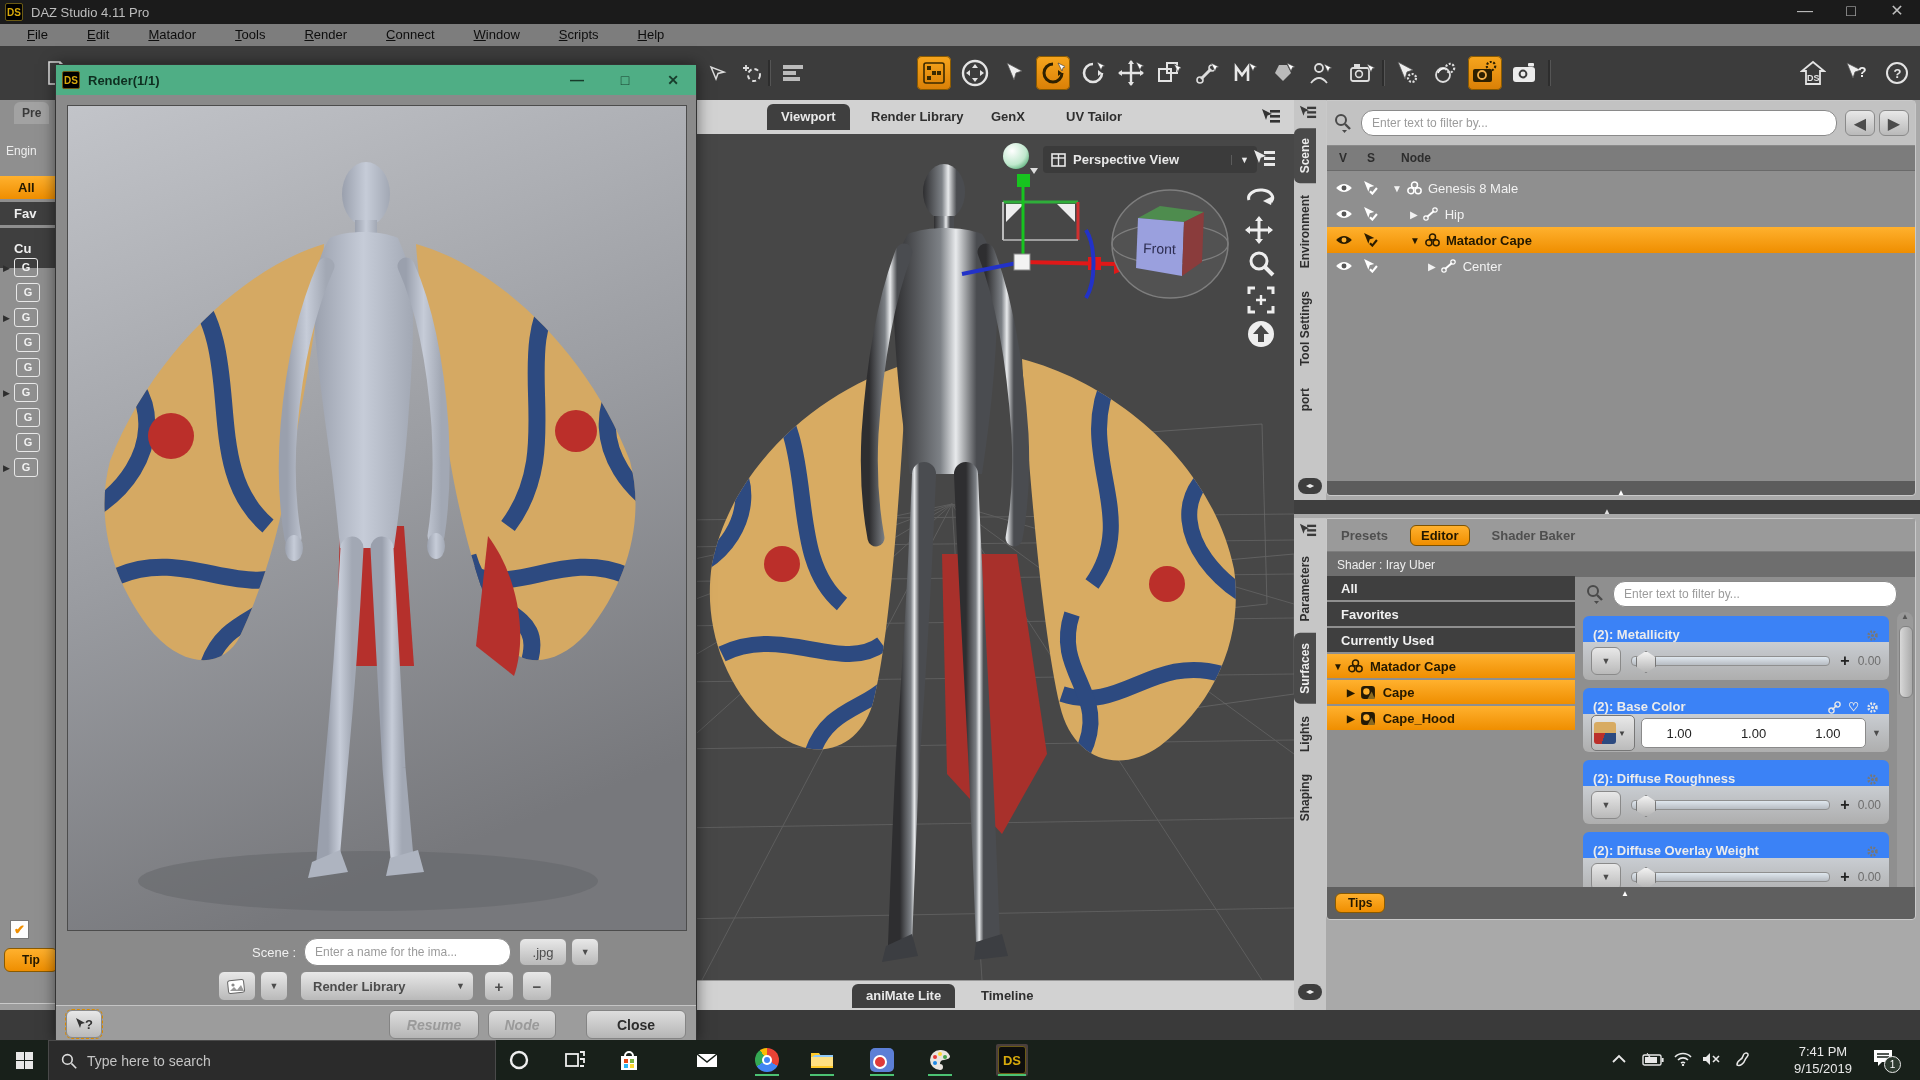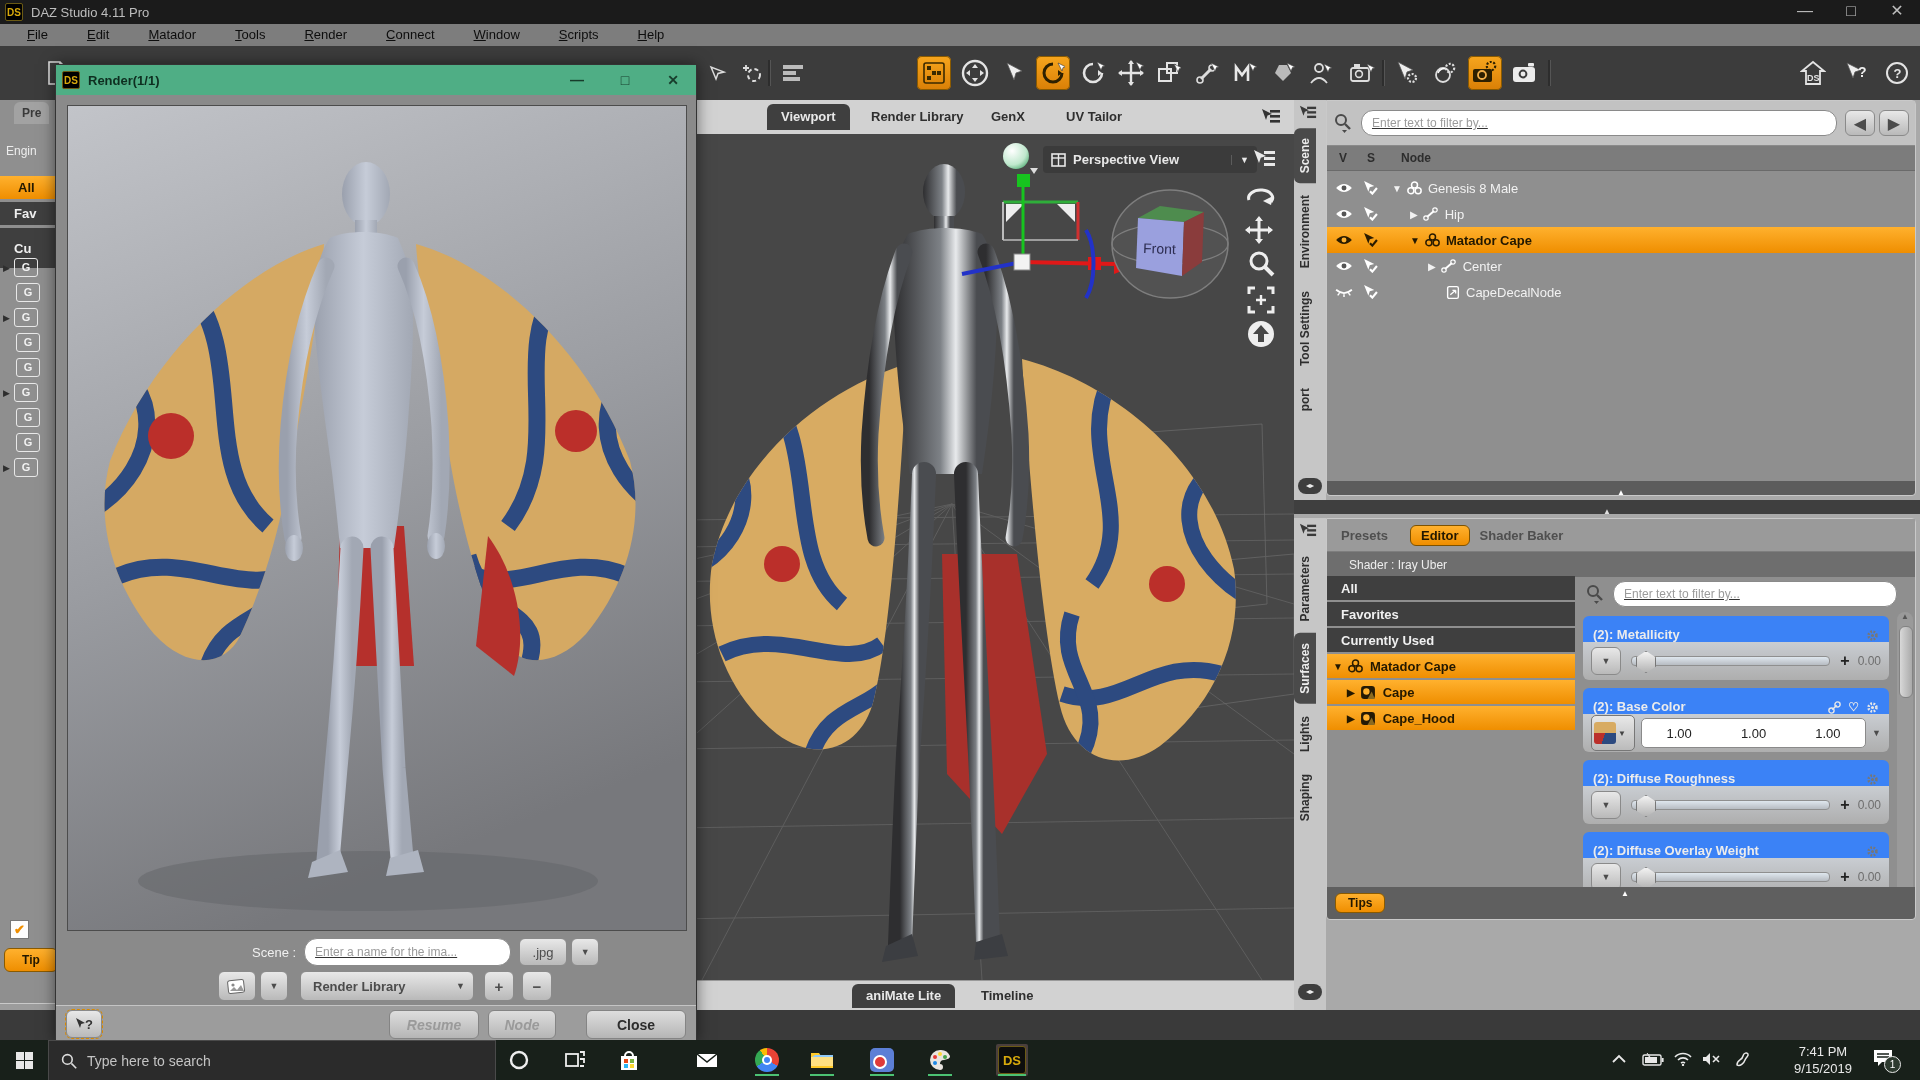--- a/index.html
+++ b/index.html
@@ -1,21 +1,21 @@
 <!DOCTYPE html>
 <html><head>
 <meta charset="utf-8">
 <style>
   html,body{margin:0;padding:0;background:#222;}
   #screen{position:relative;width:1920px;height:1080px;overflow:hidden;
           font-family:"Liberation Sans",sans-serif;background:#5a5a5a;}
   .abs{position:absolute;}
   .flex{display:flex;align-items:center;}
   svg{display:block;}
-  input{font-family:"Liberation Sans",sans-serif;text-decoration:underline;}
+  input{font-family:"Liberation Sans",sans-serif;}
   
   .titlebar{left:0;top:0;width:1920px;height:24px;background:#1b1b1b;color:#bdbdbd;}
   .ds-logo{width:16px;height:16px;background:#000;border:1px solid #6b5a14;color:#d8a90c;
            font-weight:bold;font-size:10px;display:flex;align-items:center;justify-content:center;border-radius:2px;}
   .menubar{left:0;top:24px;width:1920px;height:22px;background:#7d7d7d;color:#0d0d0d;font-size:13px;}
   .menubar .mi{padding:0 12px;line-height:22px;display:inline-block;margin-left:15px;}
   .menubar .mi::first-letter{text-decoration:underline;}
   .toolbar{left:0;top:46px;width:1920px;height:54px;background:#3c3c3c;border-bottom:1px solid #2c2c2c;}
   .tbtn{width:34px;height:34px;border-radius:5px;display:flex;align-items:center;justify-content:center;color:#e4e4e4;position:absolute;top:10px;}
   .tbtn.active{background:linear-gradient(#f7a61e,#d97f06);color:#2d2000;box-shadow:inset 0 0 0 1px #8a5a00;}
@@ -567,35 +567,20 @@
               <path d="M6.5 9.5 l2.2 2.2 L13 6.5" stroke="#fff" stroke-width="2" fill="none"></path>
             </svg>
           <span style="margin-left:50px;font-size:10px">▶</span>
           <svg width="16" height="14" viewBox="0 0 16 14" style="margin-left:5px;color:#fff">
               <path d="M4 10 L11 4" stroke="currentColor" stroke-width="2"></path>
               <circle cx="3" cy="11" r="2.2" fill="none" stroke="currentColor" stroke-width="1.2"></circle>
               <circle cx="12" cy="3" r="2.2" fill="none" stroke="currentColor" stroke-width="1.2"></circle>
             </svg>
           <span style="margin-left:6px">Center</span>
         </div>
-        <div class="treerow" style="top:108px">
-          <svg width="18" height="12" viewBox="0 0 16 10" style="margin-left:8px">
-              <path d="M1 3 Q8 9 15 3" stroke="#fff" stroke-width="1.6" fill="none"></path>
-              <path d="M4 6 l-1.6 2 M8 7 l0 2.4 M12 6 l1.6 2" stroke="#fff" stroke-width="1.3"></path>
-            </svg>
-          <svg width="15" height="14" viewBox="0 0 14 13" style="margin-left:10px">
-              <path d="M1 0 L5 10 L6.3 5.8 L10.5 4.6 Z" fill="#fff"></path>
-              <path d="M6.5 9.5 l2.2 2.2 L13 6.5" stroke="#fff" stroke-width="2" fill="none"></path>
-            </svg>
-          <svg width="14" height="15" viewBox="0 0 13 14" style="margin-left:68px;color:#fff">
-              <rect x="1.5" y="1.5" width="10" height="11" rx="1.5" fill="none" stroke="currentColor" stroke-width="1.3"></rect>
-              <path d="M4 9 l5 -4 M9 5 l-3 0 M9 5 l0 3" stroke="currentColor" stroke-width="1.2" fill="none"></path>
-            </svg>
-          <span style="margin-left:6px">CapeDecalNode</span>
-        </div>
       </div>
       <div class="abs" style="left:0;bottom:0;width:100%;height:14px;background:#5c5c5c;border-radius:0 0 4px 4px;text-align:center">
         <span style="color:#fff;font-size:8px;line-height:14px">▲</span>
       </div>
     </div>
 
     <div class="abs" style="left:0;top:400px;width:626px;height:14px;background:#3f3f3f;text-align:center">
       <span style="color:#ddd;font-size:8px;line-height:14px">▲</span>
     </div>
 
@@ -613,24 +598,24 @@
       <div class="vtab">Lights</div>
       <div class="vtab">Shaping</div>
       <div class="abs" style="left:4px;top:466px;width:24px;height:16px;background:#3e3e3e;border-radius:8px;color:#eee;font-size:8px;text-align:center;line-height:16px">◂▸</div>
     </div>
 
     <div class="abs pane" style="left:32px;top:418px;width:588px;height:400px">
 
       <div class="flex" style="height:32px;background:#9a9a9a;border-bottom:1px solid #7e7e7e;font-size:13px;font-weight:bold;color:#4f4f4f">
         <span style="margin-left:14px">Presets</span>
         <span style="margin-left:22px;background:linear-gradient(#ffb12e,#ef8e00);border:1px solid #7e5200;border-radius:6px;padding:2px 10px;color:#231800">Editor</span>
-        <span style="margin-left:10px">Shader Baker</span>
+        <span style="margin-left:22px">Shader Baker</span>
       </div>
       <div class="flex" style="height:25px;background:#6e6e6e;color:#eee;font-size:12px">
-        <span style="margin-left:22px">Shader : Iray Uber</span>
+        <span style="margin-left:10px">Shader : Iray Uber</span>
       </div>
 
       <div class="abs" style="left:0;top:57px;width:248px;height:300px">
         <div class="darkrow" style="height:24px;margin-bottom:2px">All</div>
         <div class="darkrow" style="height:24px;margin-bottom:2px">Favorites</div>
         <div class="darkrow" style="height:24px;margin-bottom:2px">Currently Used</div>
         <div class="orangerow" style="height:24px;margin-bottom:2px">
           <span style="margin-left:6px;font-size:10px">▼</span>
           <svg width="15" height="14" viewBox="0 0 14 13" style="margin-left:5px;color:#2b1c00">
               <circle cx="7" cy="3.6" r="2.8" fill="none" stroke="currentColor" stroke-width="1.4"></circle>

